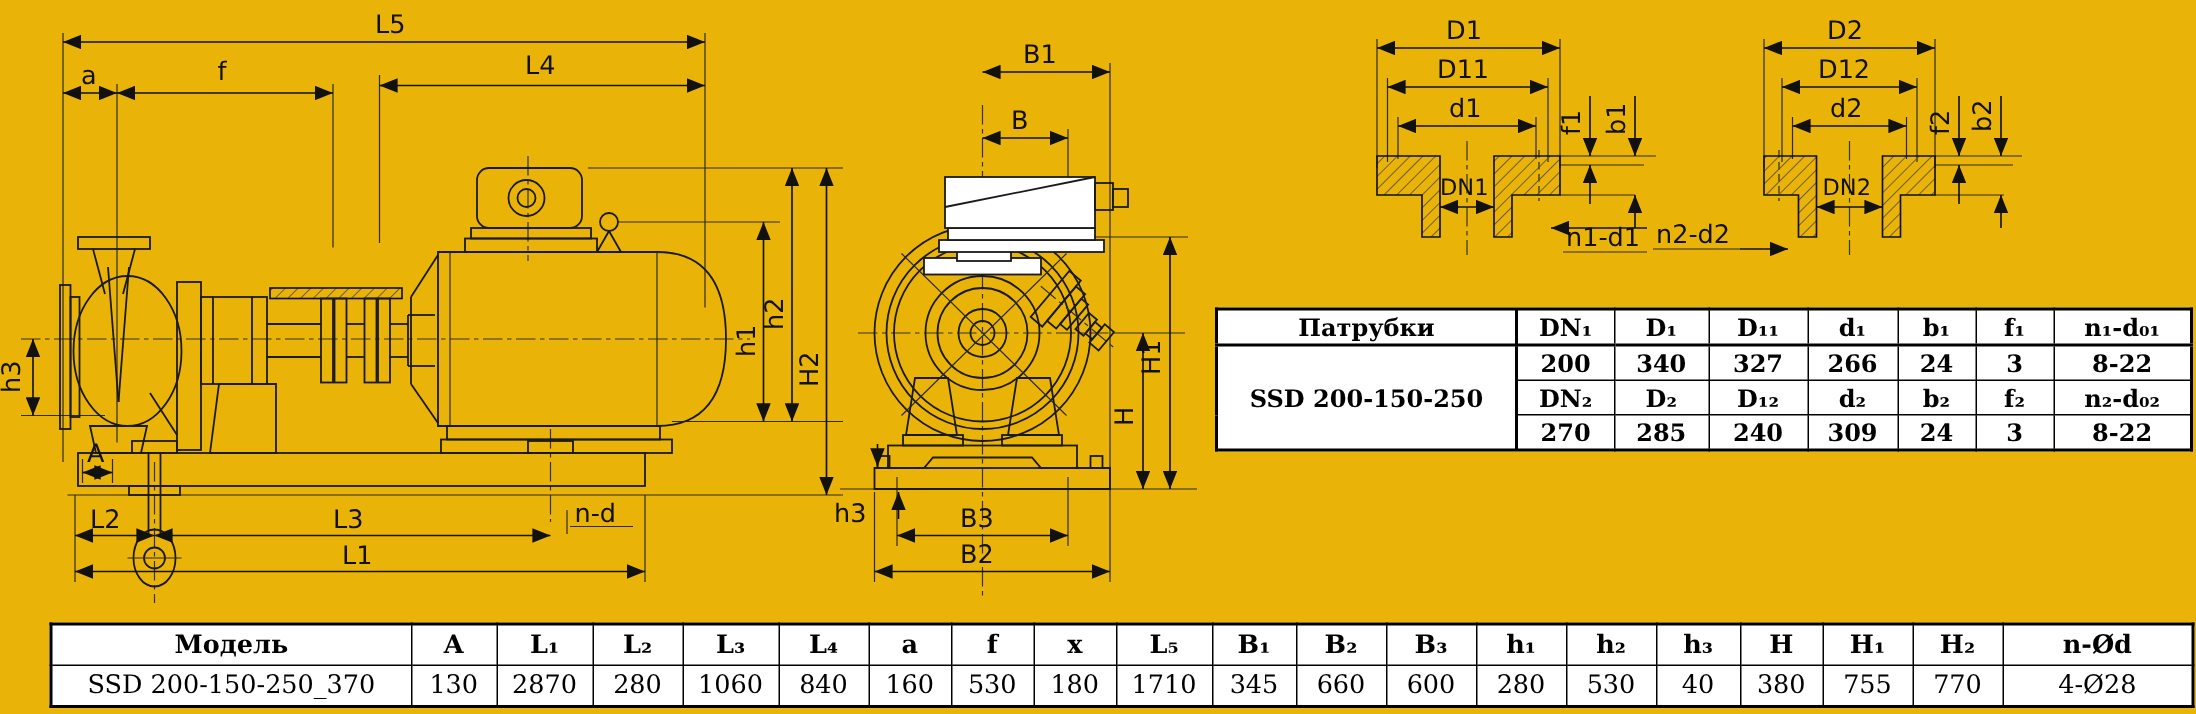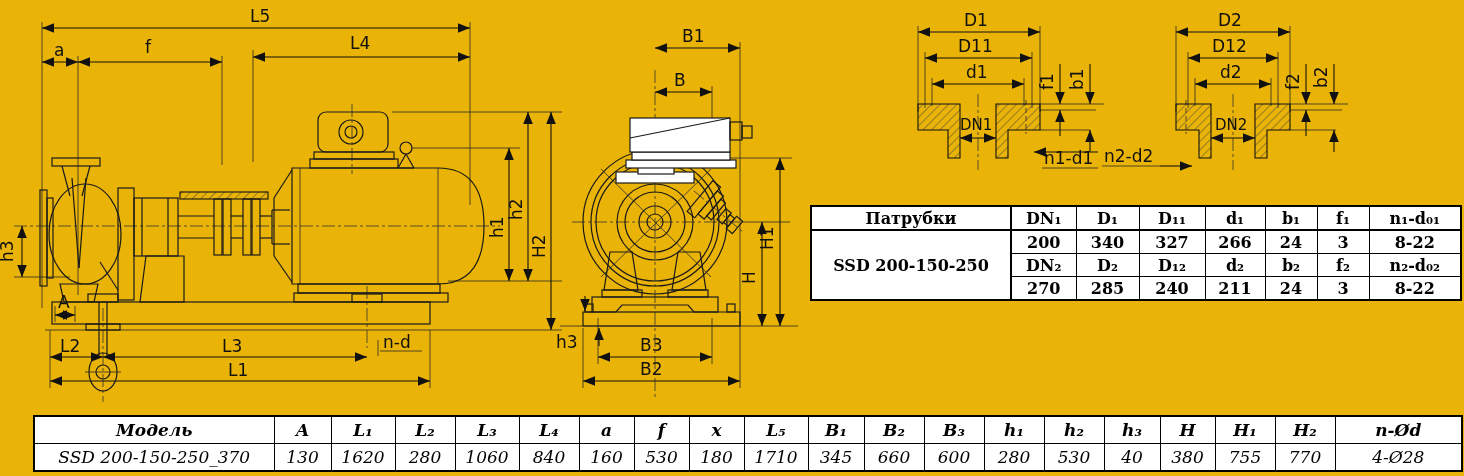--- a/index.html
+++ b/index.html
@@ -19,21 +19,21 @@
   table.tbl td,table.tbl th{border:1px solid #000;text-align:center;vertical-align:middle;
             padding:0;overflow:hidden;white-space:nowrap;}
   table.tbl th{font-weight:bold;}
   .nozzle{position:absolute;left:810px;top:205px;width:650px;height:92px;
           border:2px solid #000;font-size:16px;}
   .nozzle td,.nozzle th{height:22px;font-weight:bold;}
   .nozzle .thickR{border-right-width:2px;}
   .nozzle .thickB{border-bottom-width:2px;}
   .model{position:absolute;left:33px;top:415px;width:1428px;height:55px;
          border:2px solid #000;font-size:17px;}
-  .model td,.model th{height:26px;font-style:italic;}
+  .model td,.model th{height:26px;}
 </style>
 </head>
 <body>
 
 <div class="canvas">
 
 <svg width="1464" height="412" viewBox="0 0 1464 412">
   <defs>
     <marker id="arr" viewBox="0 0 10 8" refX="10" refY="4" markerWidth="11" markerHeight="9" orient="auto-start-reverse">
       <path d="M0,0 L10,4 L0,8 z" fill="#111"></path>
@@ -366,21 +366,21 @@
     <th>D₁₂</th>
     <th>d₂</th>
     <th>b₂</th>
     <th>f₂</th>
     <th>n₂-d₀₂</th>
   </tr>
   <tr>
     <td>270</td>
     <td>285</td>
     <td>240</td>
-    <td>211</td>
+    <td>309</td>
     <td>24</td>
     <td>3</td>
     <td>8-22</td>
   </tr>
 </tbody>
     </table>
 
 
 <table class="tbl model">
   <colgroup>
@@ -424,21 +424,21 @@
     <th>h₂</th>
     <th>h₃</th>
     <th>H</th>
     <th>H₁</th>
     <th>H₂</th>
     <th>n-Ød</th>
   </tr>
   <tr>
     <td>SSD 200-150-250_370</td>
     <td>130</td>
-    <td>1620</td>
+    <td>2870</td>
     <td>280</td>
     <td>1060</td>
     <td>840</td>
     <td>160</td>
     <td>530</td>
     <td>180</td>
     <td>1710</td>
     <td>345</td>
     <td>660</td>
     <td>600</td>

